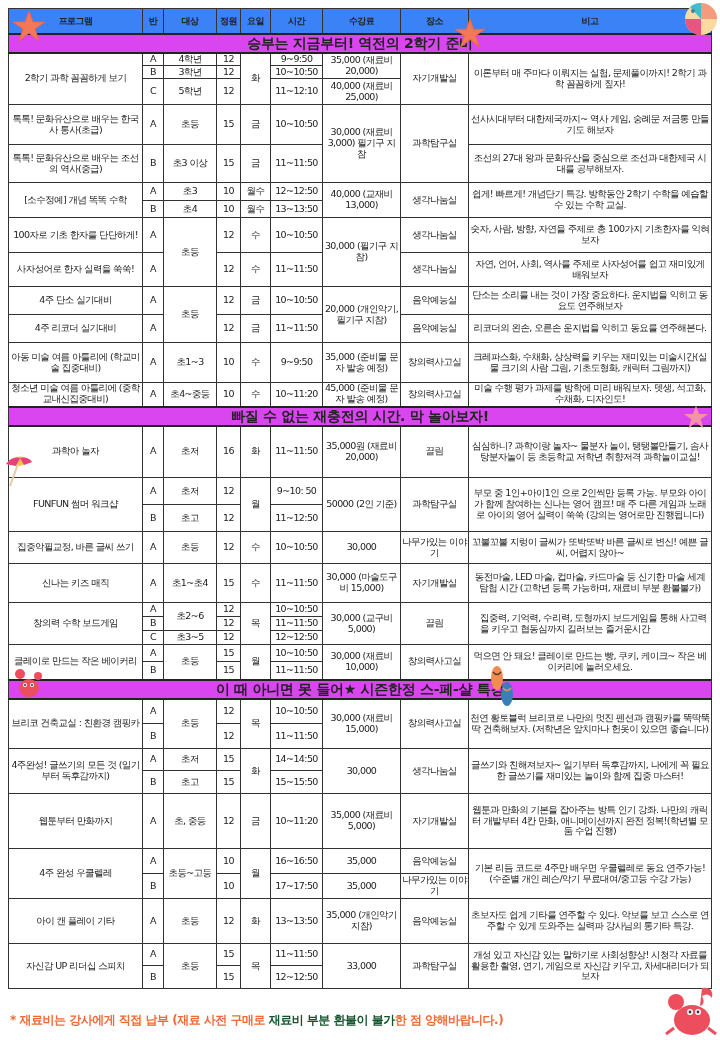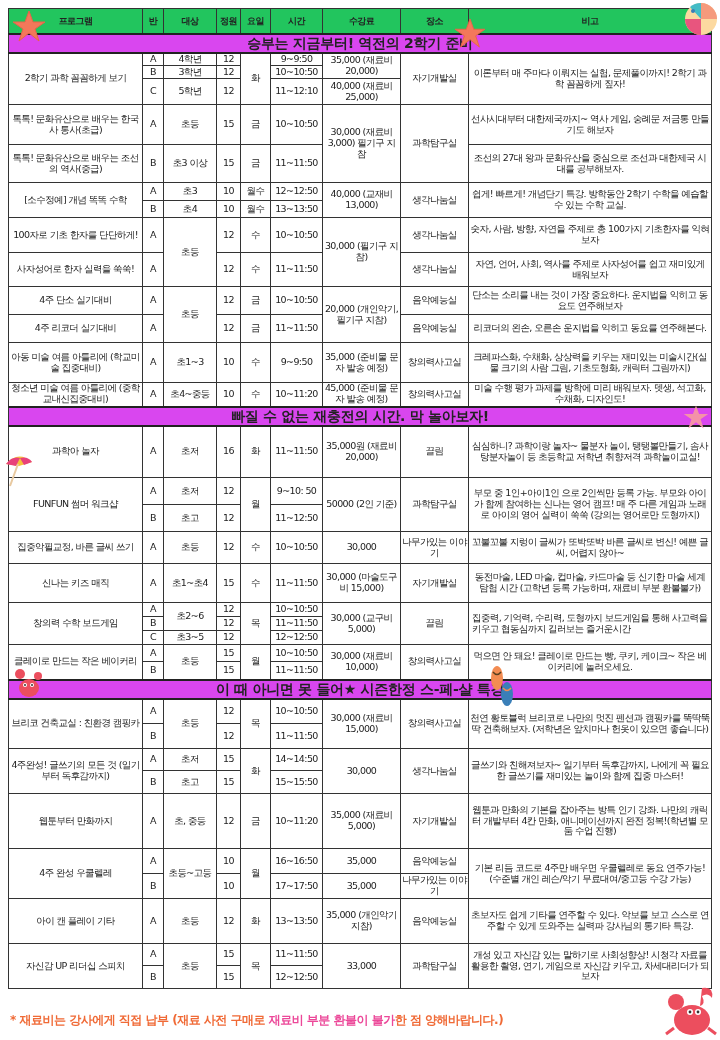--- a/index.html
+++ b/index.html
@@ -1,25 +1,25 @@
 <!DOCTYPE html>
 <html><head>
 <meta charset="utf-8">
 <style>
   * { box-sizing: border-box; margin: 0; padding: 0; }
   html, body { width: 720px; height: 1040px; background: #ffffff; overflow: hidden; }
   body { font-family: "DejaVu Sans", sans-serif; position: relative; color: #222; }
   .wrap { position: absolute; left: 8px; top: 8px; width: 703px; }
   table { border-collapse: collapse; width: 703px; table-layout: fixed; }
   td, th { border: 1px solid #333; text-align: center; vertical-align: middle; font-size: 9.5px; line-height: 1.15; padding: 0 1px; letter-spacing: -0.6px; font-weight: normal; overflow: hidden; }
-  th { background: #22c55e; height: 25px; font-size: 9px; font-weight: bold; }
+  th { background: #3b82f6; height: 25px; font-size: 9px; font-weight: bold; }
   tr.section td { background: #d946ef; font-size: 14px; font-weight: bold; height: 19px; letter-spacing: -0.3px; border-top: 2px solid #222; border-bottom: 2px solid #222; }
-  td.left { text-align: left; padding-left: 3px; }
+  td.left { text-align: left; padding-left: 11px; }
   .footer { position: absolute; left: 10px; top: 1012px; font-size: 12px; color: #F06A36; font-weight: bold; letter-spacing: -0.5px; }
-  .footer .hl { color: #ec4899; margin-top: 32px; }
+  .footer .hl { color: #14532d; margin-top: 32px; }
   .deco { position: absolute; pointer-events: none; }
 </style>
 </head>
 <body>
 
 <div class="wrap">
 <table>
   <colgroup>
     <col style="width:134px">
         <col style="width:21px">
@@ -198,21 +198,21 @@
 
     <tr style="height:27px">
       <td rowspan="2">FUNFUN 썸머 워크샵</td>
       <td>A</td>
       <td>초저</td>
       <td>12</td>
       <td rowspan="2">월</td>
       <td>9~10: 50</td>
       <td rowspan="2">50000 (2인 기준)</td>
       <td rowspan="2">과학탐구실</td>
-      <td rowspan="2">부모 중 1인+아이1인 으로 2인씩만 등록 가능. 부모와 아이가 함께 참여하는 신나는 영어 캠프! 매 주 다른 게임과 노래로 아이의 영어 실력이 쑥쑥 (강의는 영어로만 도형까지)</td>
+      <td rowspan="2">부모 중 1인+아이1인 으로 2인씩만 등록 가능. 부모와 아이가 함께 참여하는 신나는 영어 캠프! 매 주 다른 게임과 노래로 아이의 영어 실력이 쑥쑥 (강의는 영어로만 진행됩니다)</td>
     </tr>
     <tr style="height:27px">
       <td>B</td>
       <td>초고</td>
       <td>12</td>
       <td>11~12:50</td>
     </tr>
 
     <tr style="height:32px">
       <td>집중악필교정, 바른 글씨 쓰기</td>

